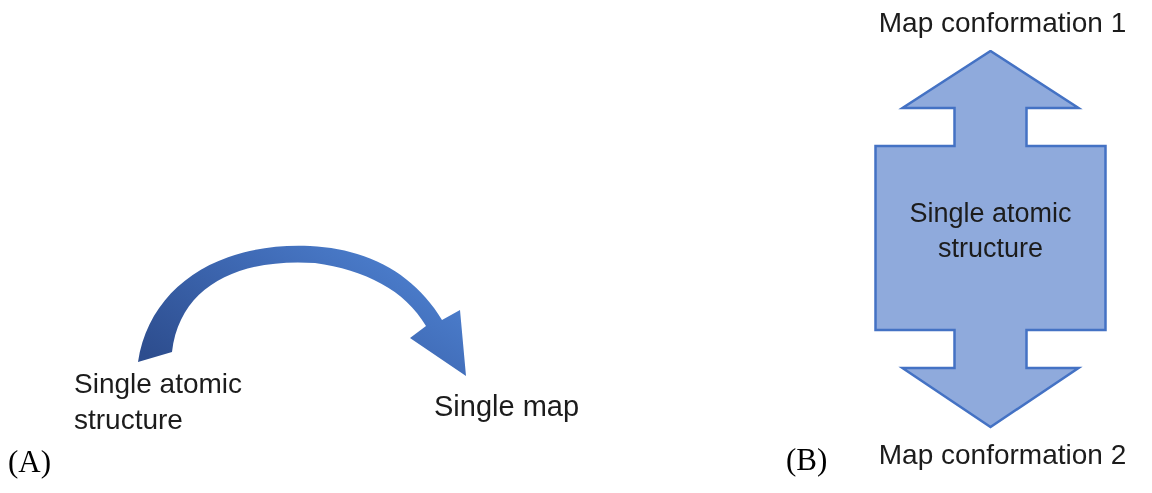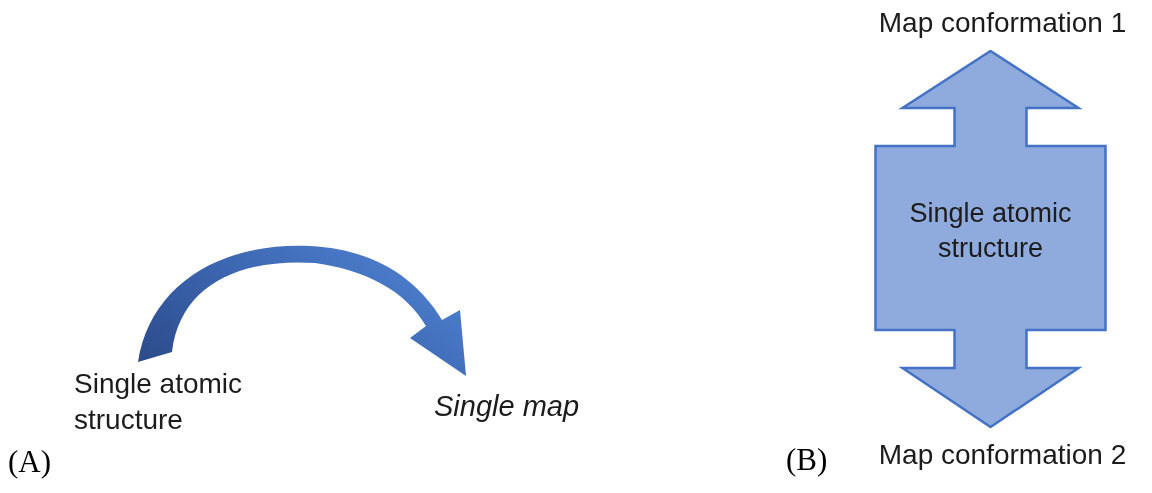--- a/index.html
+++ b/index.html
@@ -18,21 +18,21 @@
     color:#1c1c1c;
     white-space:pre-line;
   }
   .panel-tag{
     font-family:"Liberation Serif", serif;
     font-size:31px;
     color:#000000;
   }
   .center{text-align:center;}
   #a-source{left:74px;top:366px;width:240px;}
-  #a-target{left:434px;top:388px;width:220px;font-size:29px;font-style:italic;}
+  #a-target{left:434px;top:388px;width:220px;font-size:29px;}
   #a-tag{left:8px;top:444px;}
   #b-tag{left:786px;top:442px;}
   #b-top-label{left:830px;top:5px;width:345px;}
   #b-bottom-label{left:830px;top:437px;width:345px;}
   #a-arrow{left:100px;top:230px;}
   #b-shape{left:838px;top:50px;}
   #b-center-label{left:853px;top:196px;width:275px;font-size:27px;}
 </style>
 </head>
 <body>

